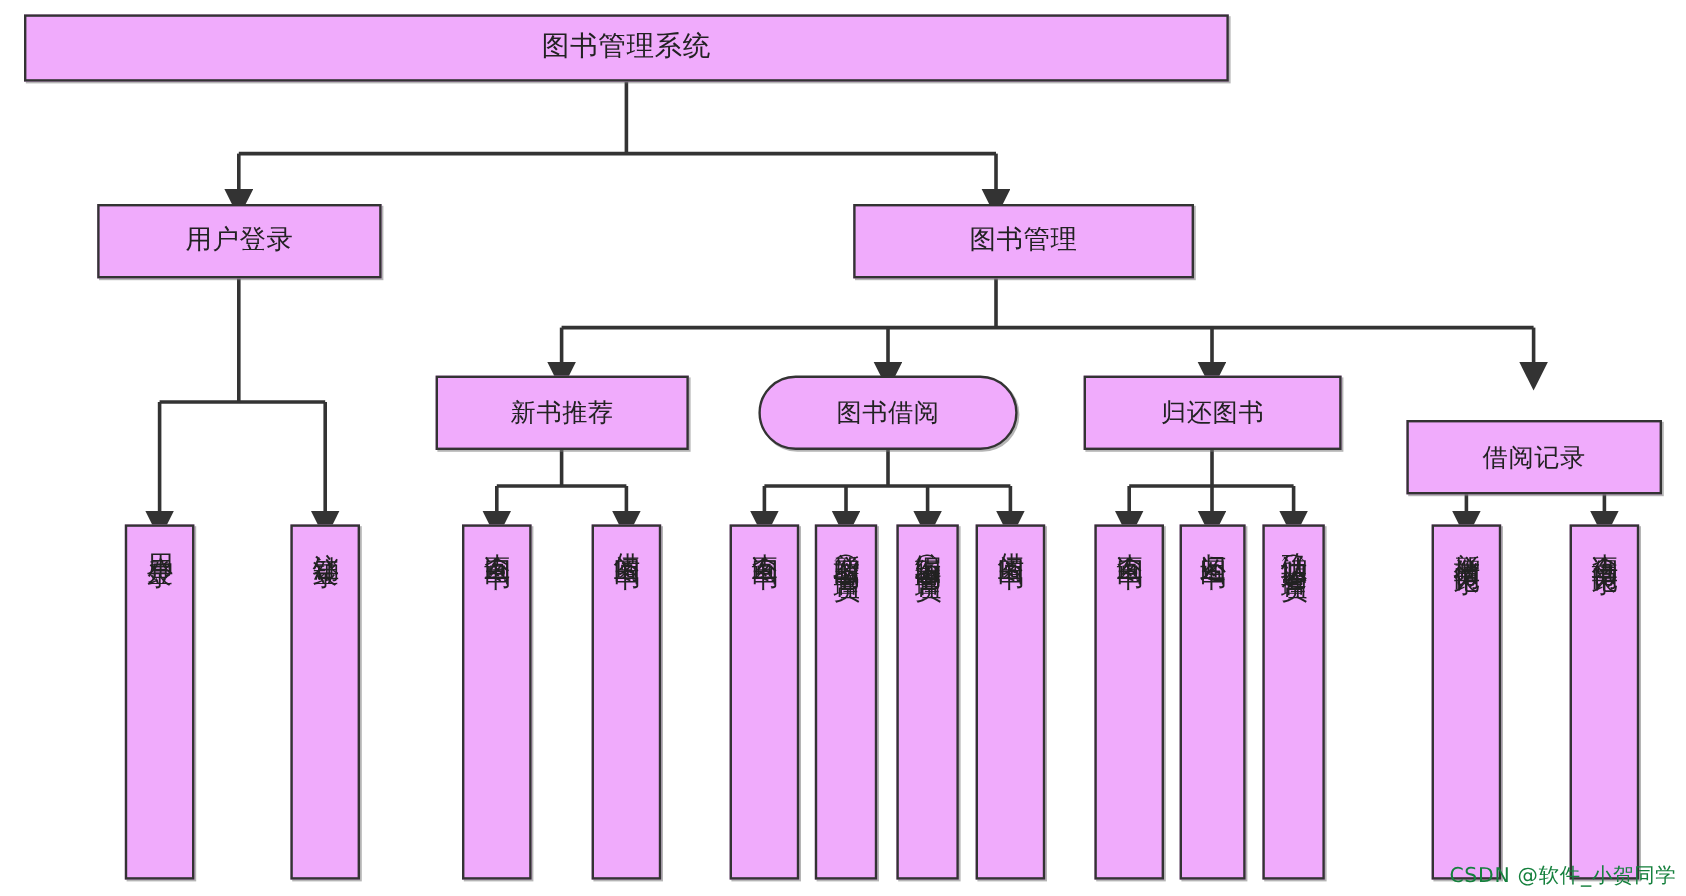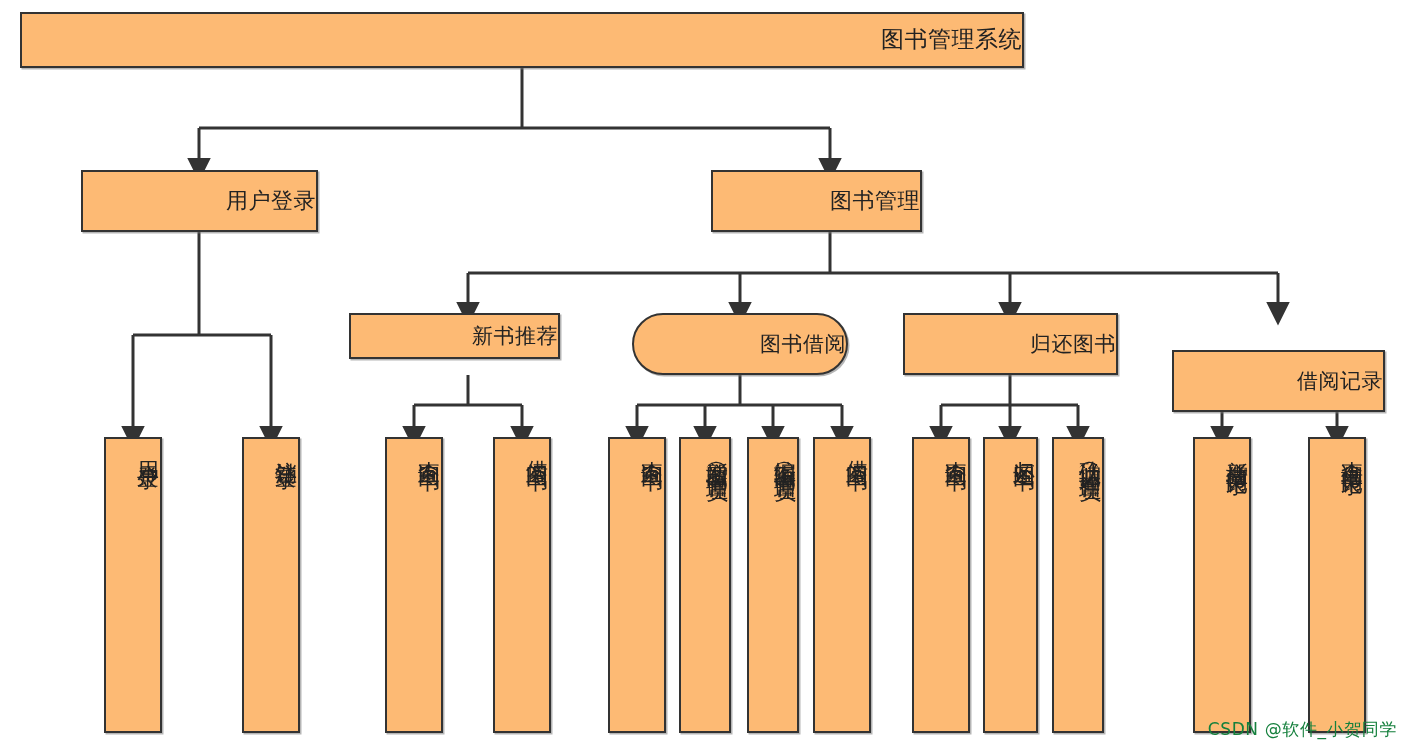--- a/index.html
+++ b/index.html
@@ -22,26 +22,26 @@
     position: absolute;
     left: 0;
     top: 0;
     width: 1405px;
     height: 747px;
     pointer-events: none;
   }
   .node {
     position: absolute;
     box-sizing: border-box;
-    background: #fdba74;
+    background: #f0abfc;
     border: 2px solid #333333;
     box-shadow: 1.5px 1.5px 0 0 rgba(120,120,120,0.55);
     display: flex;
     align-items: center;
-    justify-content: flex-end;
+    justify-content: center;
     z-index: 2;
   }
   .node-label {
     color: #222222;
     line-height: 1.18;
     letter-spacing: 0.5px;
     white-space: nowrap;
   }
   .node-root .node-label {
     font-size: 23px;
@@ -131,25 +131,25 @@
   </svg>
 
   <div class="node node-root" style="left:20px; top:12px; width:1004px; height:56px;">
     <span class="node-label">图书管理系统</span>
   </div>
 
   <div class="node node-branch" style="left:81px; top:170px; width:237px; height:62px;">
     <span class="node-label">用户登录</span>
   </div>
 
-  <div class="node node-branch" style="left:711px; top:170px; width:211px; height:62px;">
+  <div class="node node-branch" style="left:711px; top:170px; width:284px; height:62px;">
     <span class="node-label">图书管理</span>
   </div>
 
-  <div class="node node-group" style="left:349px; top:313px; width:211px; height:46px;">
+  <div class="node node-group" style="left:363px; top:313px; width:211px; height:62px;">
     <span class="node-label">新书推荐</span>
   </div>
 
   <div class="node node-group" style="left:632px; top:313px; width:216px; height:62px;border-radius:31px;">
     <span class="node-label">图书借阅</span>
   </div>
 
   <div class="node node-group" style="left:903px; top:313px; width:215px; height:62px;">
     <span class="node-label">归还图书</span>
   </div>

